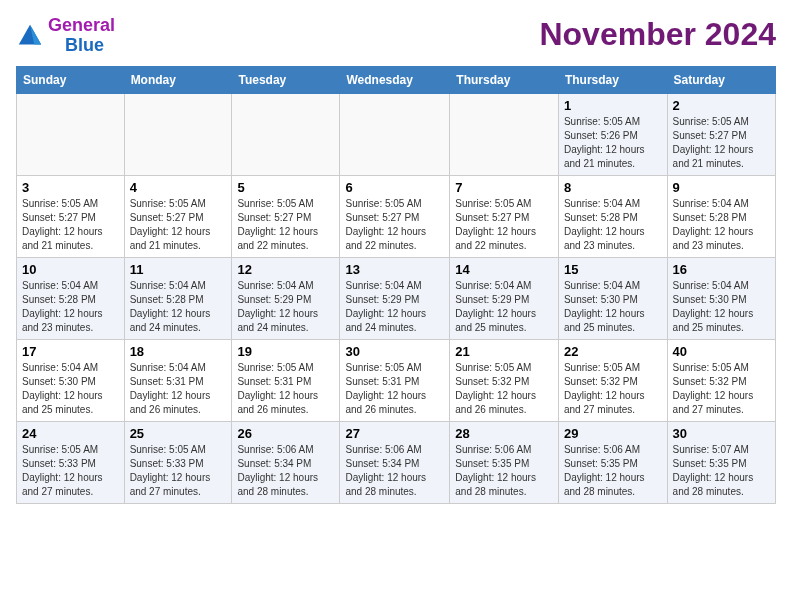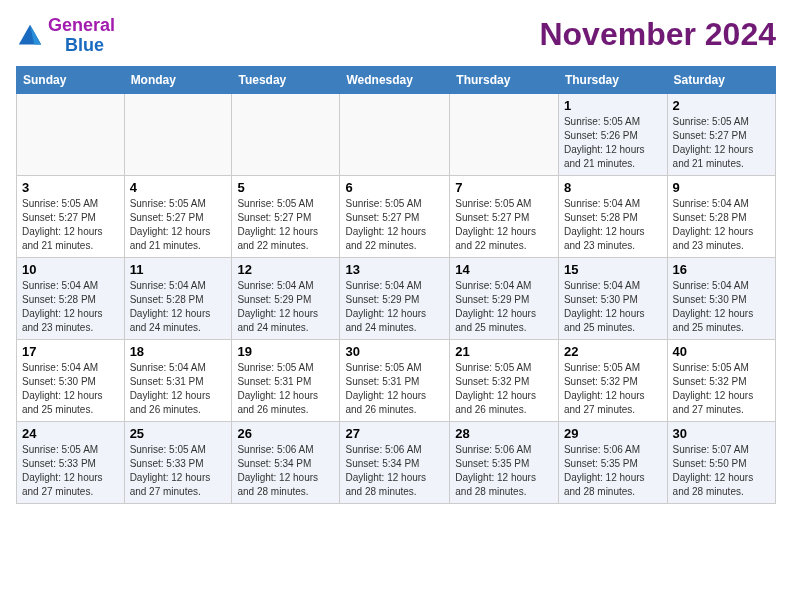--- a/index.html
+++ b/index.html
@@ -303,18 +303,18 @@
         </td>
         <td>
           <span class="day-num">29</span>
           <div class="day-info" style="white-space: pre-line;">Sunrise: 5:06 AM
 Sunset: 5:35 PM
 Daylight: 12 hours and 28 minutes.</div>
         </td>
         <td>
           <span class="day-num">30</span>
           <div class="day-info" style="white-space: pre-line;">Sunrise: 5:07 AM
-Sunset: 5:50 PM
+Sunset: 5:35 PM
 Daylight: 12 hours and 28 minutes.</div>
         </td>
       </tr>
     </tbody>
 </table>
 
 </body></html>

